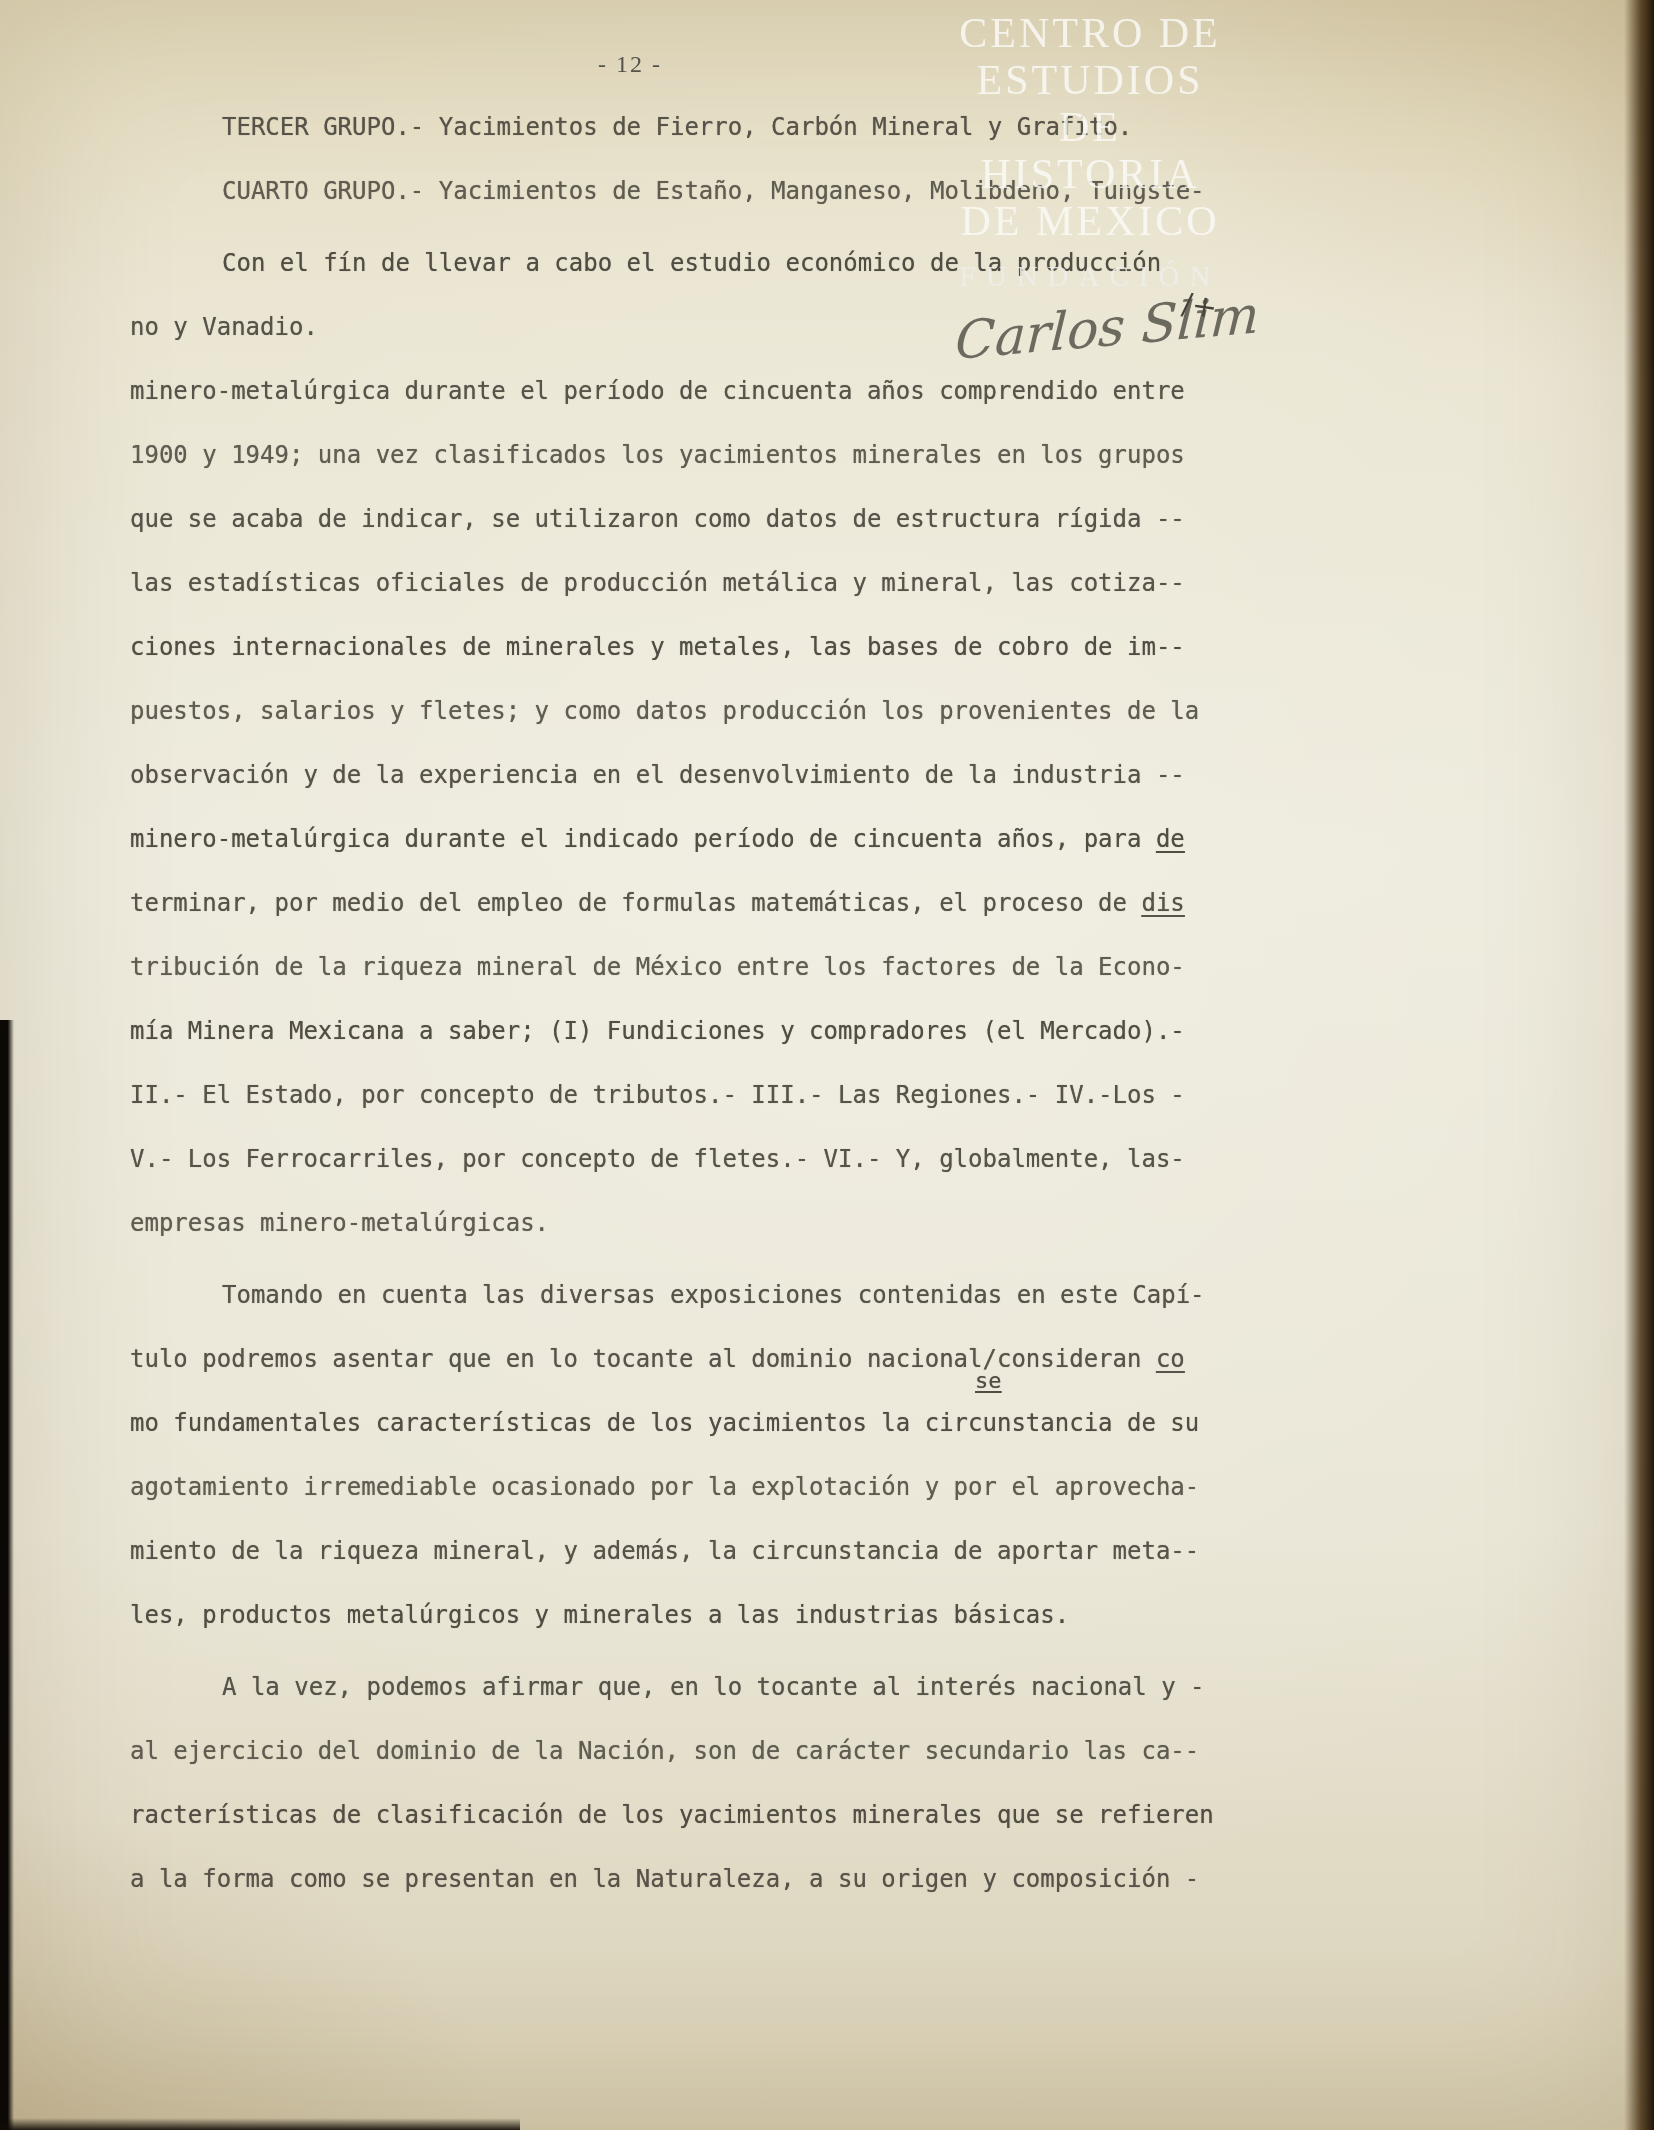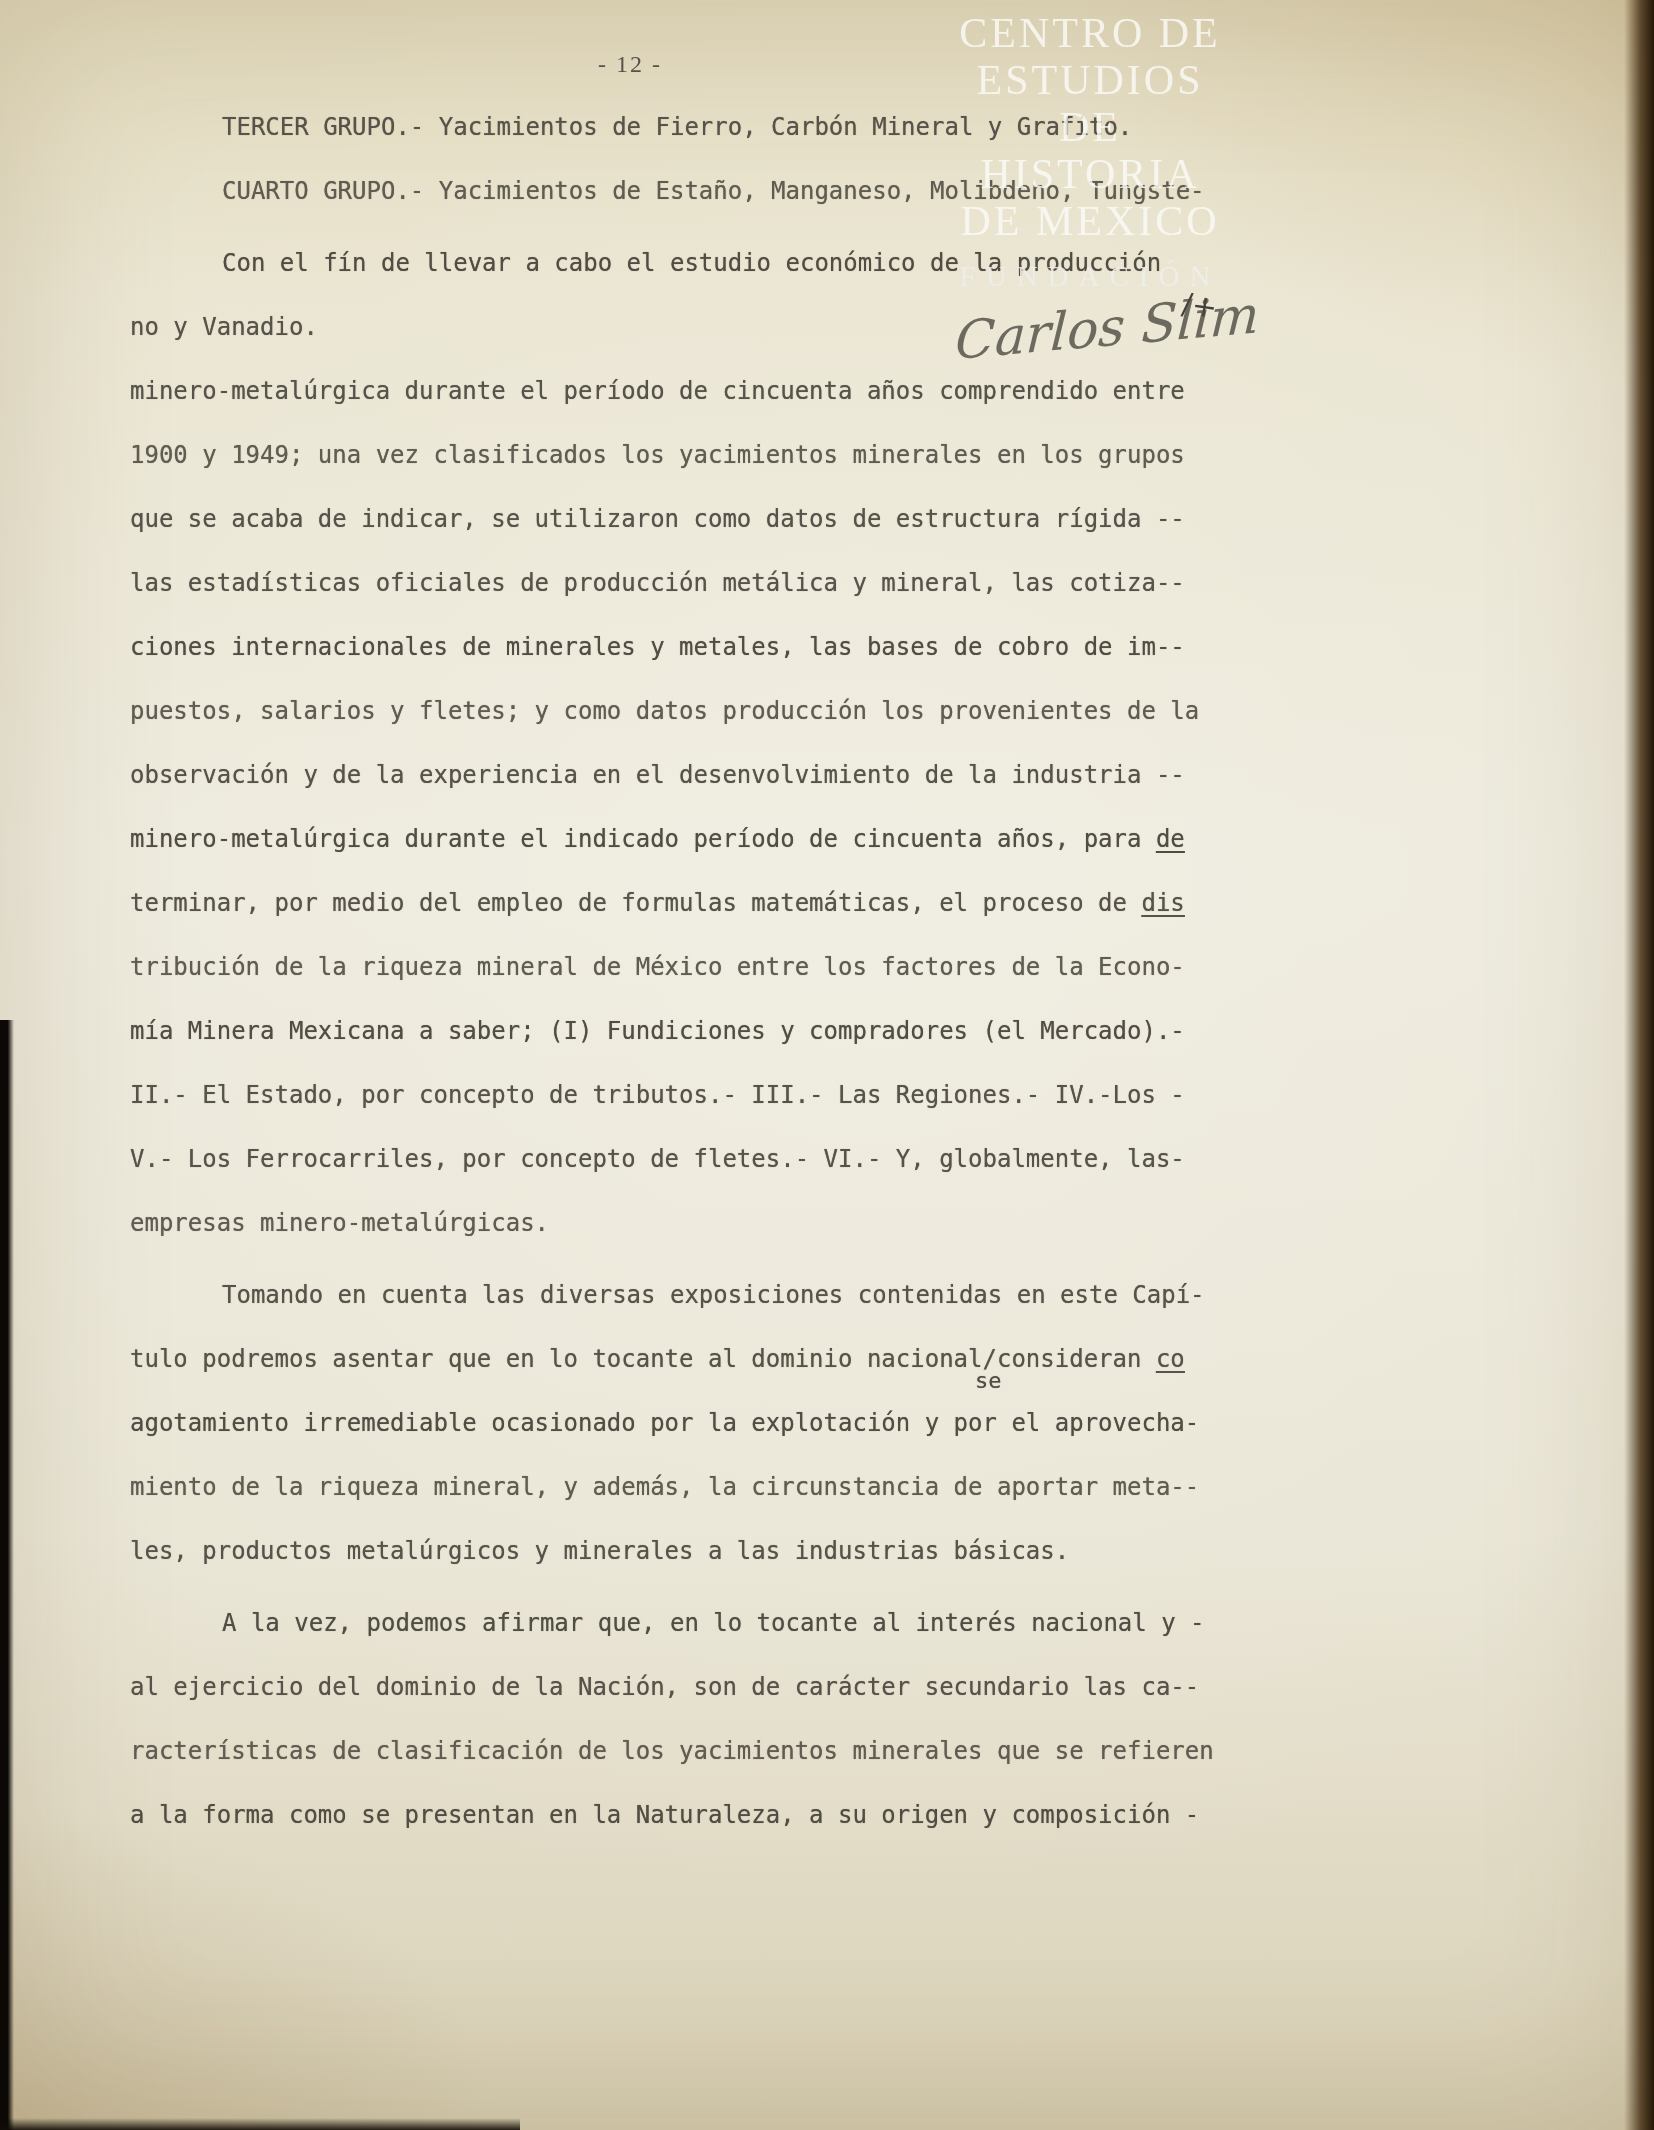--- a/index.html
+++ b/index.html
@@ -43,21 +43,21 @@
   }
   .line.indent { padding-left: 92px; }
   .line.gap { margin-top: 8px; }
   .line:nth-child(3n)   { color: #514d44; }
   .line:nth-child(4n+2) { color: #605c52; }
   .u { text-decoration: underline; text-underline-offset: 4px; }
 
   .insert-se {
     position: absolute; left: 975px; top: 1368px;
     font-size: 22px; color: #514d44;
-    text-underline-offset: 3px;
+    text-decoration: underline; text-underline-offset: 3px;
     text-shadow: 0 0 0.8px rgba(90,85,70,0.75);
   }
   .caret-mark {
     position: absolute; left: 1182px; top: 288px;
     font-size: 30px; color: #45403a;
     transform: rotate(8deg);
     font-family: "DejaVu Serif", serif;
   }
 
   .watermark {
@@ -125,20 +125,21 @@
         <div class="line"><span>observación y de la experiencia en el desenvolvimiento de la industria --</span></div>
         <div class="line"><span>minero-metalúrgica durante el indicado período de cincuenta años, para </span><span class="u">de</span></div>
         <div class="line"><span>terminar, por medio del empleo de formulas matemáticas, el proceso de </span><span class="u">dis</span></div>
         <div class="line"><span>tribución de la riqueza mineral de México entre los factores de la Econo-</span></div>
         <div class="line"><span>mía Minera Mexicana a saber; (I) Fundiciones y compradores (el Mercado).-</span></div>
         <div class="line"><span>II.- El Estado, por concepto de tributos.- III.- Las Regiones.- IV.-Los -</span></div>
         <div class="line"><span>V.- Los Ferrocarriles, por concepto de fletes.- VI.- Y, globalmente, las-</span></div>
         <div class="line"><span>empresas minero-metalúrgicas.</span></div>
         <div class="line indent gap"><span>Tomando en cuenta las diversas exposiciones contenidas en este Capí-</span></div>
         <div class="line"><span>tulo podremos asentar que en lo tocante al dominio nacional/consideran </span><span class="u">co</span></div>
+        <div class="line"><span>mo fundamentales características de los yacimientos la circunstancia de su</span></div>
         <div class="line"><span>agotamiento irremediable ocasionado por la explotación y por el aprovecha-</span></div>
         <div class="line"><span>miento de la riqueza mineral, y además, la circunstancia de aportar meta--</span></div>
         <div class="line"><span>les, productos metalúrgicos y minerales a las industrias básicas.</span></div>
         <div class="line indent gap"><span>A la vez, podemos afirmar que, en lo tocante al interés nacional y -</span></div>
         <div class="line"><span>al ejercicio del dominio de la Nación, son de carácter secundario las ca--</span></div>
         <div class="line"><span>racterísticas de clasificación de los yacimientos minerales que se refieren</span></div>
         <div class="line"><span>a la forma como se presentan en la Naturaleza, a su origen y composición -</span></div>
       </div>
   </div>
 

